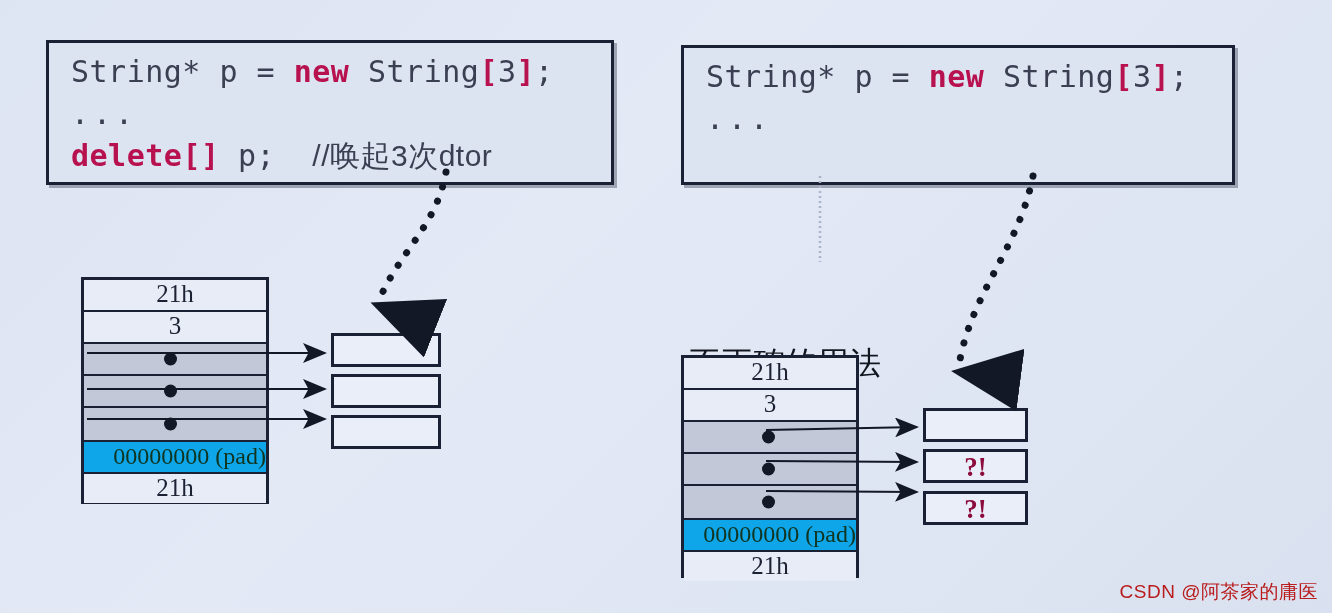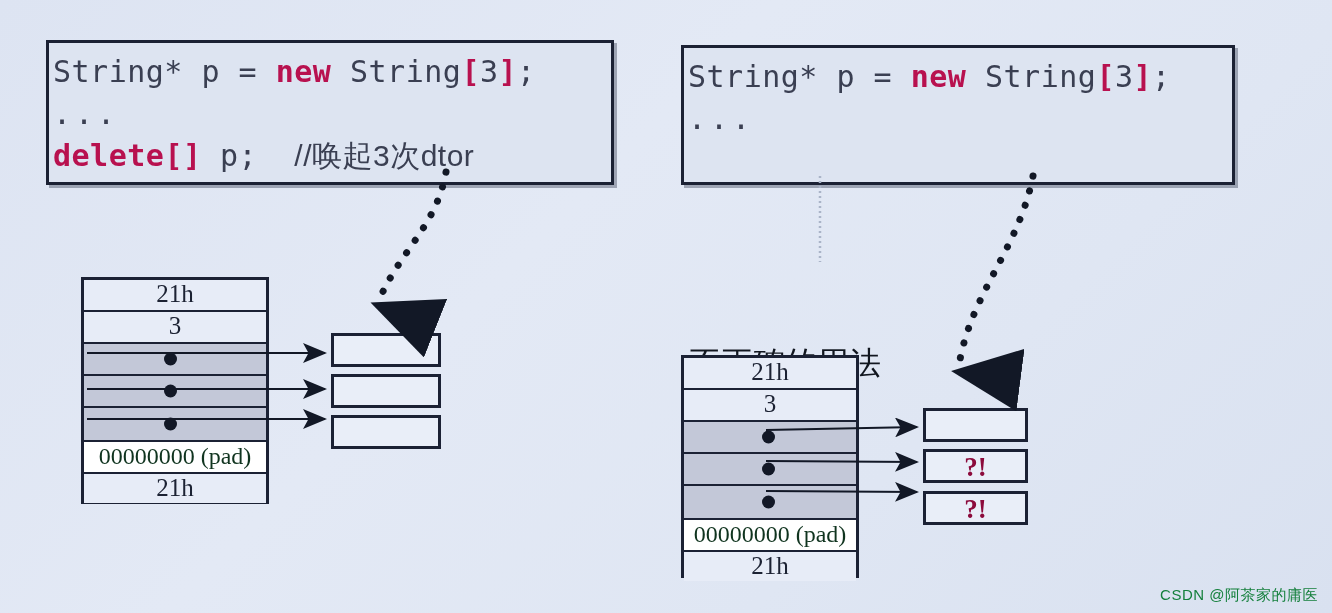--- a/index.html
+++ b/index.html
@@ -21,21 +21,21 @@
     height: 613px;
   }
 
   
   .code-box {
     position: absolute;
     box-sizing: border-box;
     background: #dde4f1;
     border: 3px solid #1b2134;
     box-shadow: 3px 3px 0 rgba(30,38,60,0.35);
-    padding: 8px 14px 10px 4px;
+    padding: 8px 14px 10px 22px;
     font-family: "DejaVu Sans Mono", "Liberation Mono", monospace;
   }
   .code-line {
     white-space: pre;
     color: #3a3f52;
     font-size: 30px;
     line-height: 42px;
     letter-spacing: 0.5px;
   }
   .kw {
@@ -68,21 +68,21 @@
     height: 32px;
     line-height: 28px;
     text-align: center;
     font-size: 25px;
     color: #1c2233;
     position: relative;
   }
   .mem-row:last-child { border-bottom: none; }
   .mem-row.plain { background: #e7ecf7; }
   .mem-row.grey  { background: #c3c8d8; }
-  .mem-row.pad   { background: #ffffff; color: #10341f; font-size: 24px; }
+  .mem-row.pad   { background: #0ea5e9; color: #10341f; font-size: 24px; text-align: right; }
 
   .dot {
     position: absolute;
     width: 13px; height: 13px;
     border-radius: 50%;
     background: #121826;
     top: 50%;
     transform: translateY(-50%);
   }
 
@@ -108,22 +108,22 @@
     line-height: 42px;
     text-align: center;
     font-family: "Liberation Sans", "DejaVu Sans", sans-serif;
     white-space: pre;
   }
 
   .watermark {
     position: absolute;
     right: 14px;
     bottom: 8px;
-    color: #15803d;
-    font-size: 15px;
+    color: #b91c1c;
+    font-size: 19px;
     font-family: "Liberation Sans", "DejaVu Sans", sans-serif;
     letter-spacing: 0.5px;
   }
 
   svg.overlay {
     position: absolute;
     left: 0; top: 0;
     width: 1332px;
     height: 613px;
     pointer-events: none;

